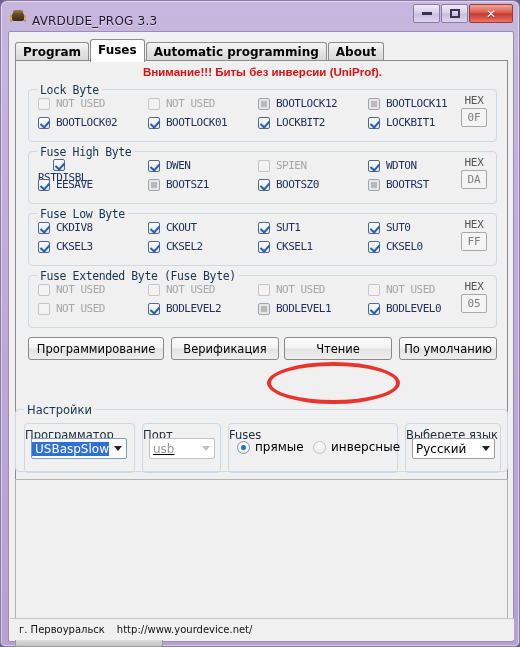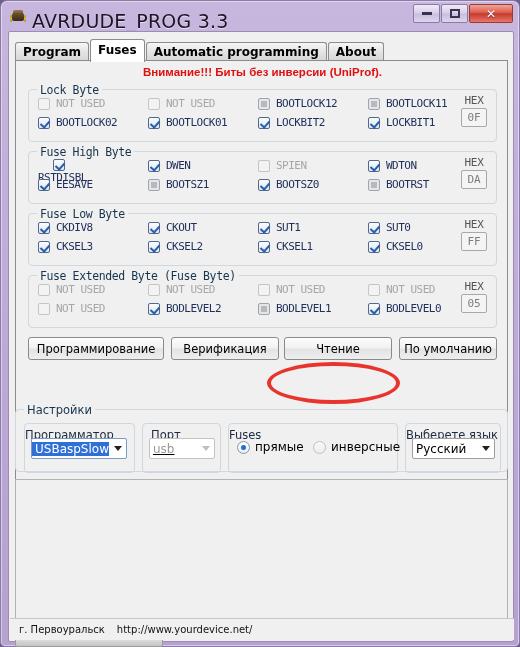--- a/index.html
+++ b/index.html
@@ -34,21 +34,21 @@
   #app-icon { width: 16px; height: 16px; position: relative; margin-right: 6px; flex: none; }
   #app-icon .chipbody {
     position:absolute; left:2px; top:4px; width:12px; height:8px;
     background: linear-gradient(180deg,#6b5330,#3a2a14);
     border-radius: 2px;
   }
   #app-icon .pin { position:absolute; width:2px; height:3px; background:#c9a227; }
   #app-icon .top { position:absolute; left:3px; top:1px; width:10px; height:4px;
     background: linear-gradient(180deg,#9c7a43,#6b5330); border-radius:2px 2px 0 0;}
   #title-text {
-    font-size: 19px;
+    font-size: 12px;
     color: #1d1426;
     letter-spacing: .2px;
     text-shadow: 0 1px 0 rgba(255,255,255,.55);
     white-space: nowrap;
     margin-top: 8px;
   }
   #winbtns { position:absolute; right: 2px; top: 0px; display: flex; }
   .winbtn {
     width: 27px; height: 19px;
     margin-left: 1px;
@@ -549,21 +549,21 @@
       <span class="glabel" style="font-family:'DejaVu Sans',sans-serif;letter-spacing:0;">Настройки</span>
 
       <div class="subgroup" style="left:8px; width:111px;">
         <span class="glabel">Программатор</span>
         <div class="combo" style="left:6px; top:14px; width:96px;">
           <span class="val sel">USBaspSlow</span>
           <span class="arrow"></span>
         </div>
       </div>
 
-      <div class="subgroup" style="left:126px; width:79px;padding-left:8px;">
+      <div class="subgroup" style="left:126px; width:79px;">
         <span class="glabel">Порт</span>
         <div class="combo plain disabled" style="left:6px; top:14px; width:66px;">
           <span class="val">usb</span>
           <span class="arrow"></span>
         </div>
       </div>
 
       <div class="subgroup" style="left:212px; width:170px;">
         <span class="glabel">Fuses</span>
         <div class="radio on" style="left:8px;  top:16px;">

